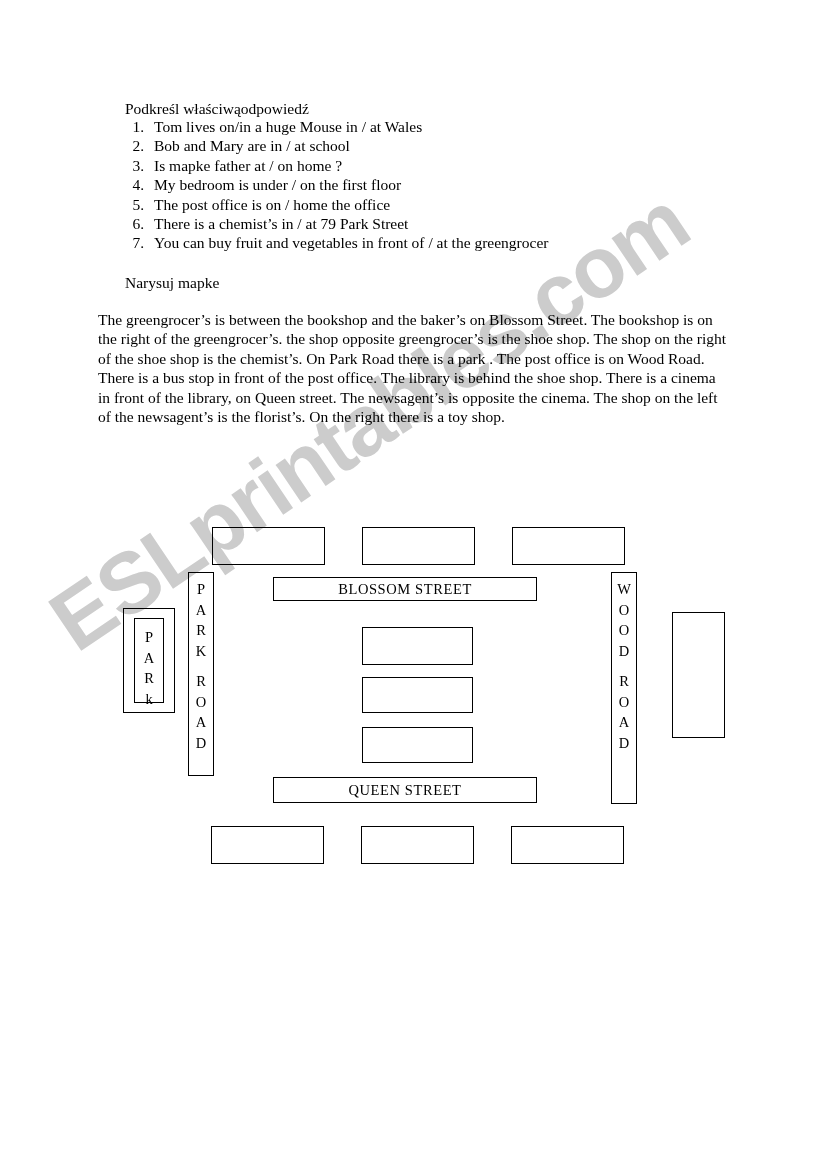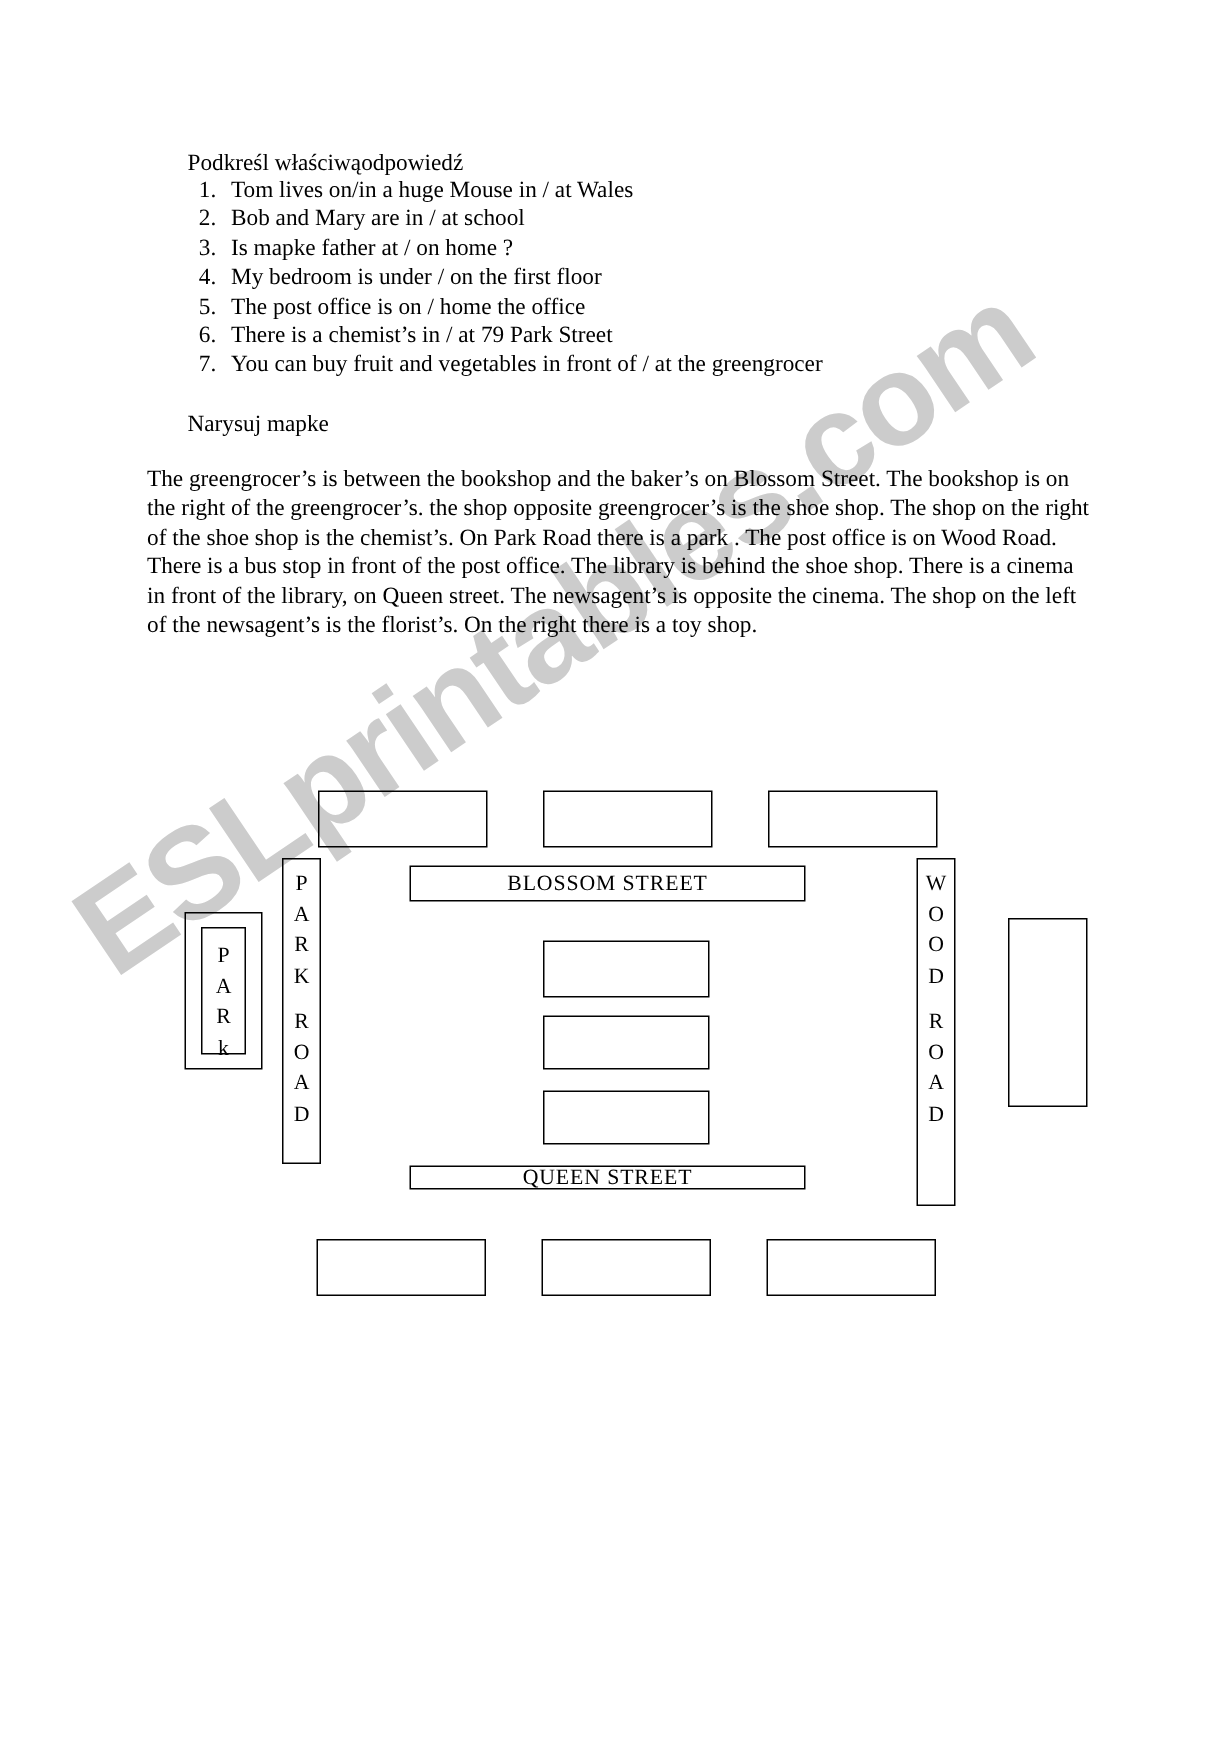--- a/index.html
+++ b/index.html
@@ -217,21 +217,21 @@
       <span class="vchar">A</span>
       <span class="vchar">D</span>
     </div>
 
     <div class="street-label" style="left:273px; top:577px; width:264px; height:24px;">BLOSSOM STREET</div>
 
     <div class="mbox" style="left:362px; top:627px; width:111px; height:38px;"></div>
     <div class="mbox" style="left:362px; top:677px; width:111px; height:36px;"></div>
     <div class="mbox" style="left:362px; top:727px; width:111px; height:36px;"></div>
 
-    <div class="street-label" style="left:273px; top:777px; width:264px; height:16px;">QUEEN STREET</div>
+    <div class="street-label" style="left:273px; top:777px; width:264px; height:26px;">QUEEN STREET</div>
 
     <div class="vbox" style="left:611px; top:572px; width:26px; height:232px;">
       <span class="vchar">W</span>
       <span class="vchar">O</span>
       <span class="vchar">O</span>
       <span class="vchar">D</span>
       <span class="vgap"></span>
       <span class="vchar">R</span>
       <span class="vchar">O</span>
       <span class="vchar">A</span>

